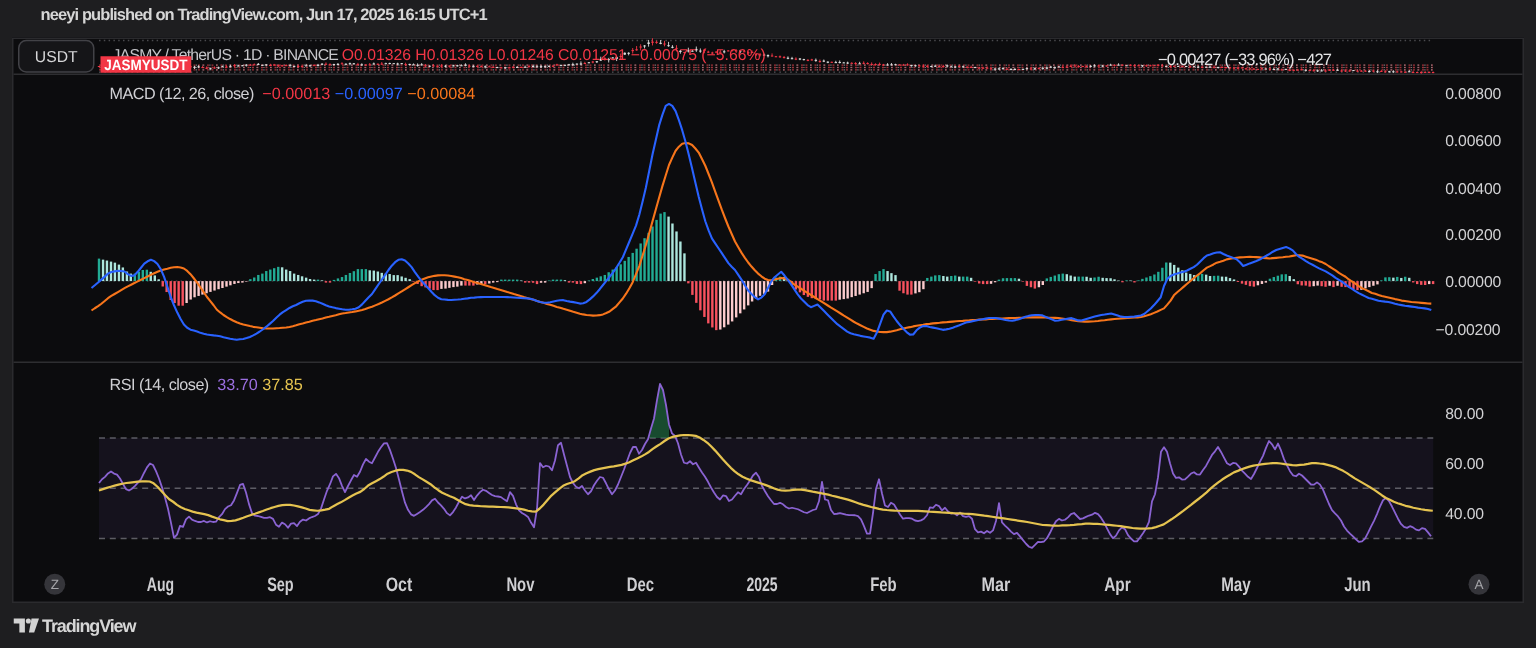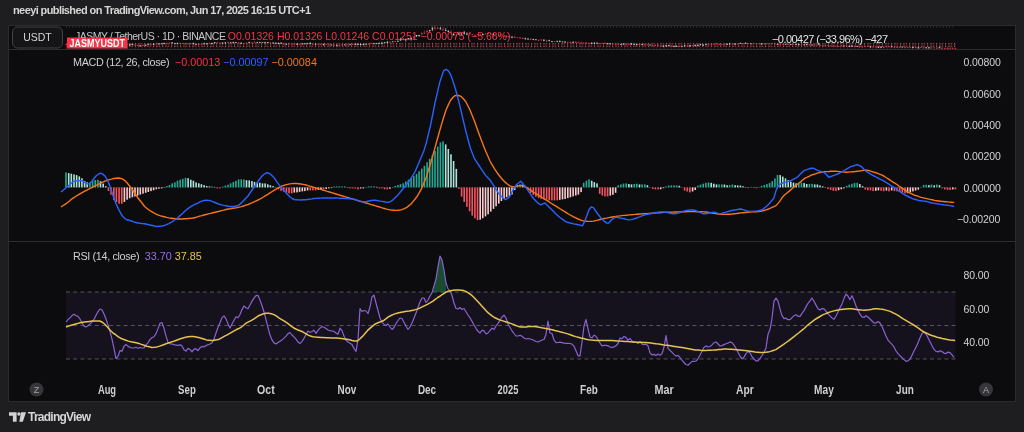--- a/index.html
+++ b/index.html
@@ -1,15 +1,15 @@
 <!DOCTYPE html>
 <html><head><meta charset="utf-8"><style>
 html,body{margin:0;padding:0;background:#1e1e20;width:1024px;height:432px;overflow:hidden;}
 body{font-family:"Liberation Sans", sans-serif;position:relative;}
-.hdr{position:absolute;left:13px;top:4px;color:#d6d6d6;font-size:11px;font-weight:700;letter-spacing:-0.6px;}
+.hdr{position:absolute;left:27px;top:4px;color:#d6d6d6;font-size:11px;font-weight:700;letter-spacing:-0.6px;}
 .chart{position:absolute;left:8px;top:25px;width:1008px;height:377px;background:#0c0c0e;}
 .ftr{position:absolute;left:0;top:402px;width:1024px;height:30px;background:#1e1e20;}
 .ftxt{position:absolute;left:28px;top:8px;color:#d6d6d6;font-size:12px;font-weight:700;letter-spacing:-0.75px;}
 </style></head>
 <body>
 <div class="hdr">neeyi published on TradingView.com, Jun 17, 2025 16:15 UTC+1</div>
 <div class="chart">
 <svg width="1008" height="377" viewBox="8 25 1008 377">
 <rect x="8.5" y="25.5" width="1007" height="376" fill="none" stroke="#2b2b2e" stroke-width="1"></rect>
 <line x1="9" y1="49.5" x2="1015" y2="49.5" stroke="#2e2e31" stroke-width="1"></line>

